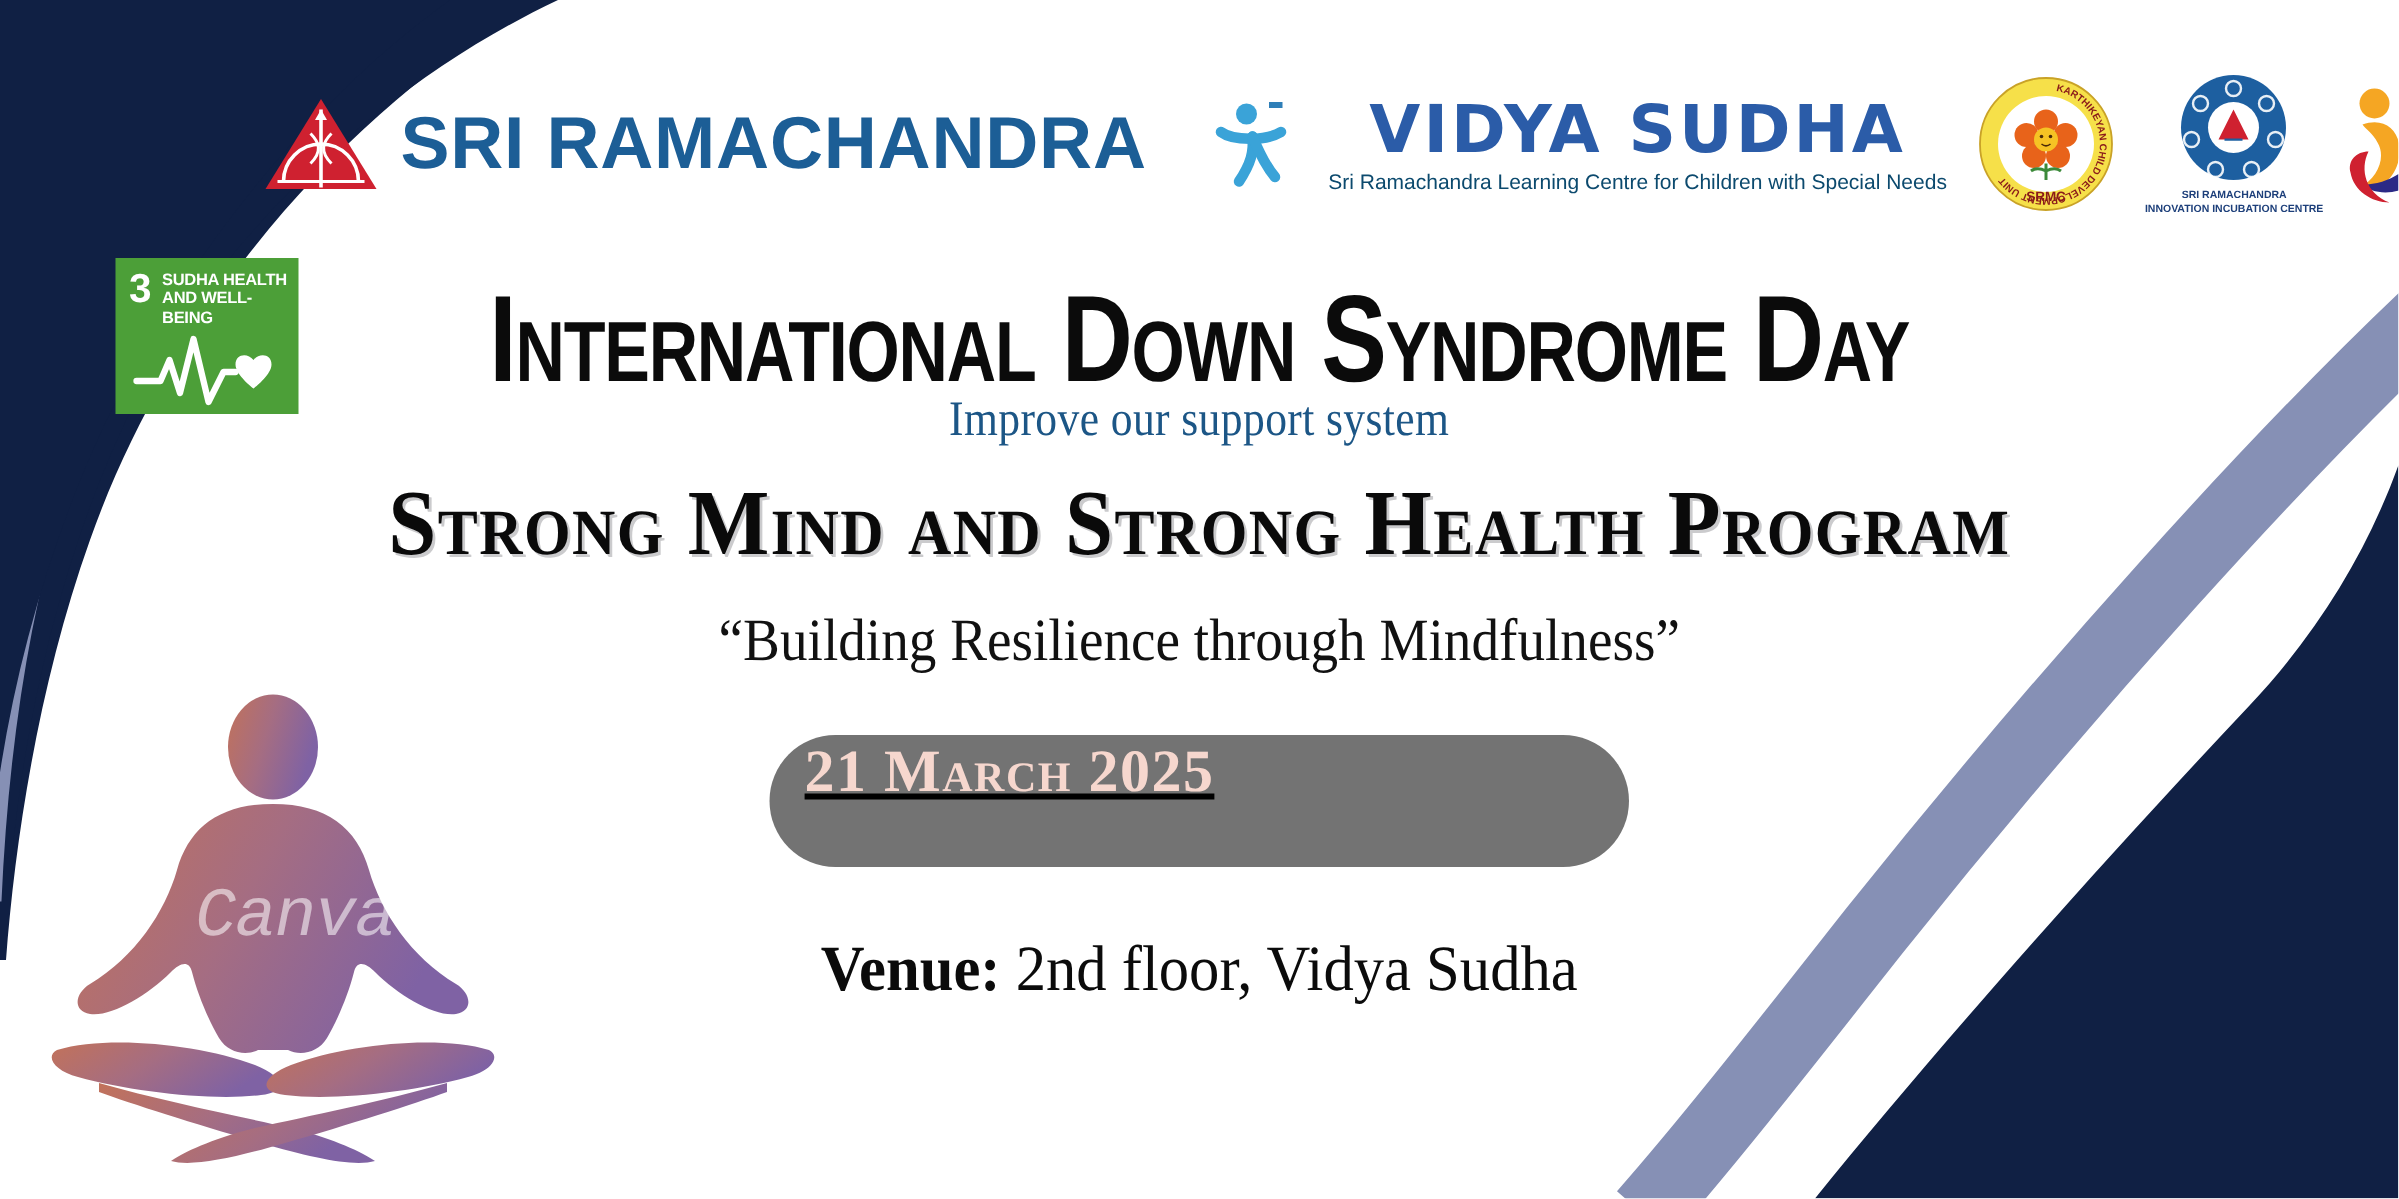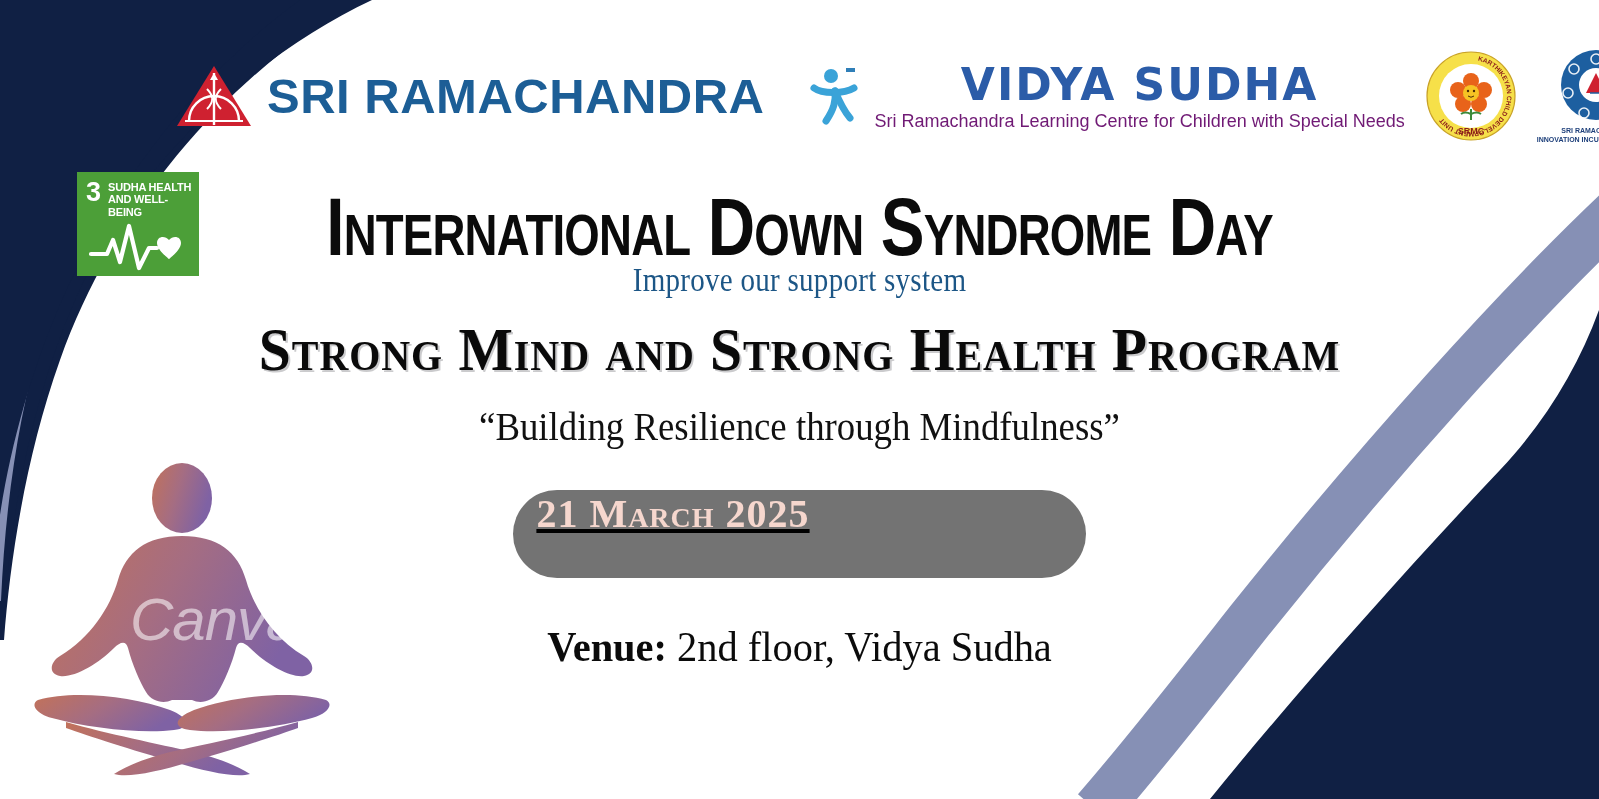--- a/index.html
+++ b/index.html
@@ -43,35 +43,35 @@
   .srm-sub{
     font-family:"Liberation Sans", sans-serif;
     font-weight:700;
     font-size:15.5px;
     letter-spacing:1.6px;
     color:#1b4f7e;
     white-space:nowrap;
   }
 
   
-  .vs-logo{display:flex;align-items:center;gap:10px;margin-left:42px;}
+  .vs-logo{display:flex;align-items:center;gap:21px;margin-left:42px;}
   .vs-mark{width:58px;height:62px;flex:none;}
   .vs-text{display:flex;flex-direction:column;align-items:center;line-height:1;}
   .vs-title{
     font-family:"DejaVu Sans", sans-serif;
     font-weight:700;
     font-size:44px;
     letter-spacing:2px;
     color:#2b5ca8;
     white-space:nowrap;
   }
   .vs-sub{
     font-family:"Liberation Sans", sans-serif;
-    font-size:18px;
-    color:#701a75;
+    font-size:14px;
+    color:#0c4a6e;
     margin-top:5px;
     white-space:nowrap;
   }
 
   
   .seal{margin-left:20px;flex:none;}
   .iic-logo{display:flex;align-items:center;gap:9px;margin-left:16px;}
 
   
   #sdg-badge{
@@ -187,23 +187,23 @@
 
   
   #meditation-figure{
     position:absolute;
     left:22px; top:452px;
     width:320px; height:330px;
   }
   #canva-watermark{
     position:absolute;
     left:130px; top:585px;
-    font-family:Liberation Sans, sans-serif;
+    font-family:Liberation Mono, monospace;
     font-style:italic;
-    font-size:60px;
+    font-size:46px;
     color:rgba(255,255,255,0.55);
     pointer-events:none;
     letter-spacing:-1px;
   }
 </style>
 </head>
 <body>
 
 <div id="poster">
 

